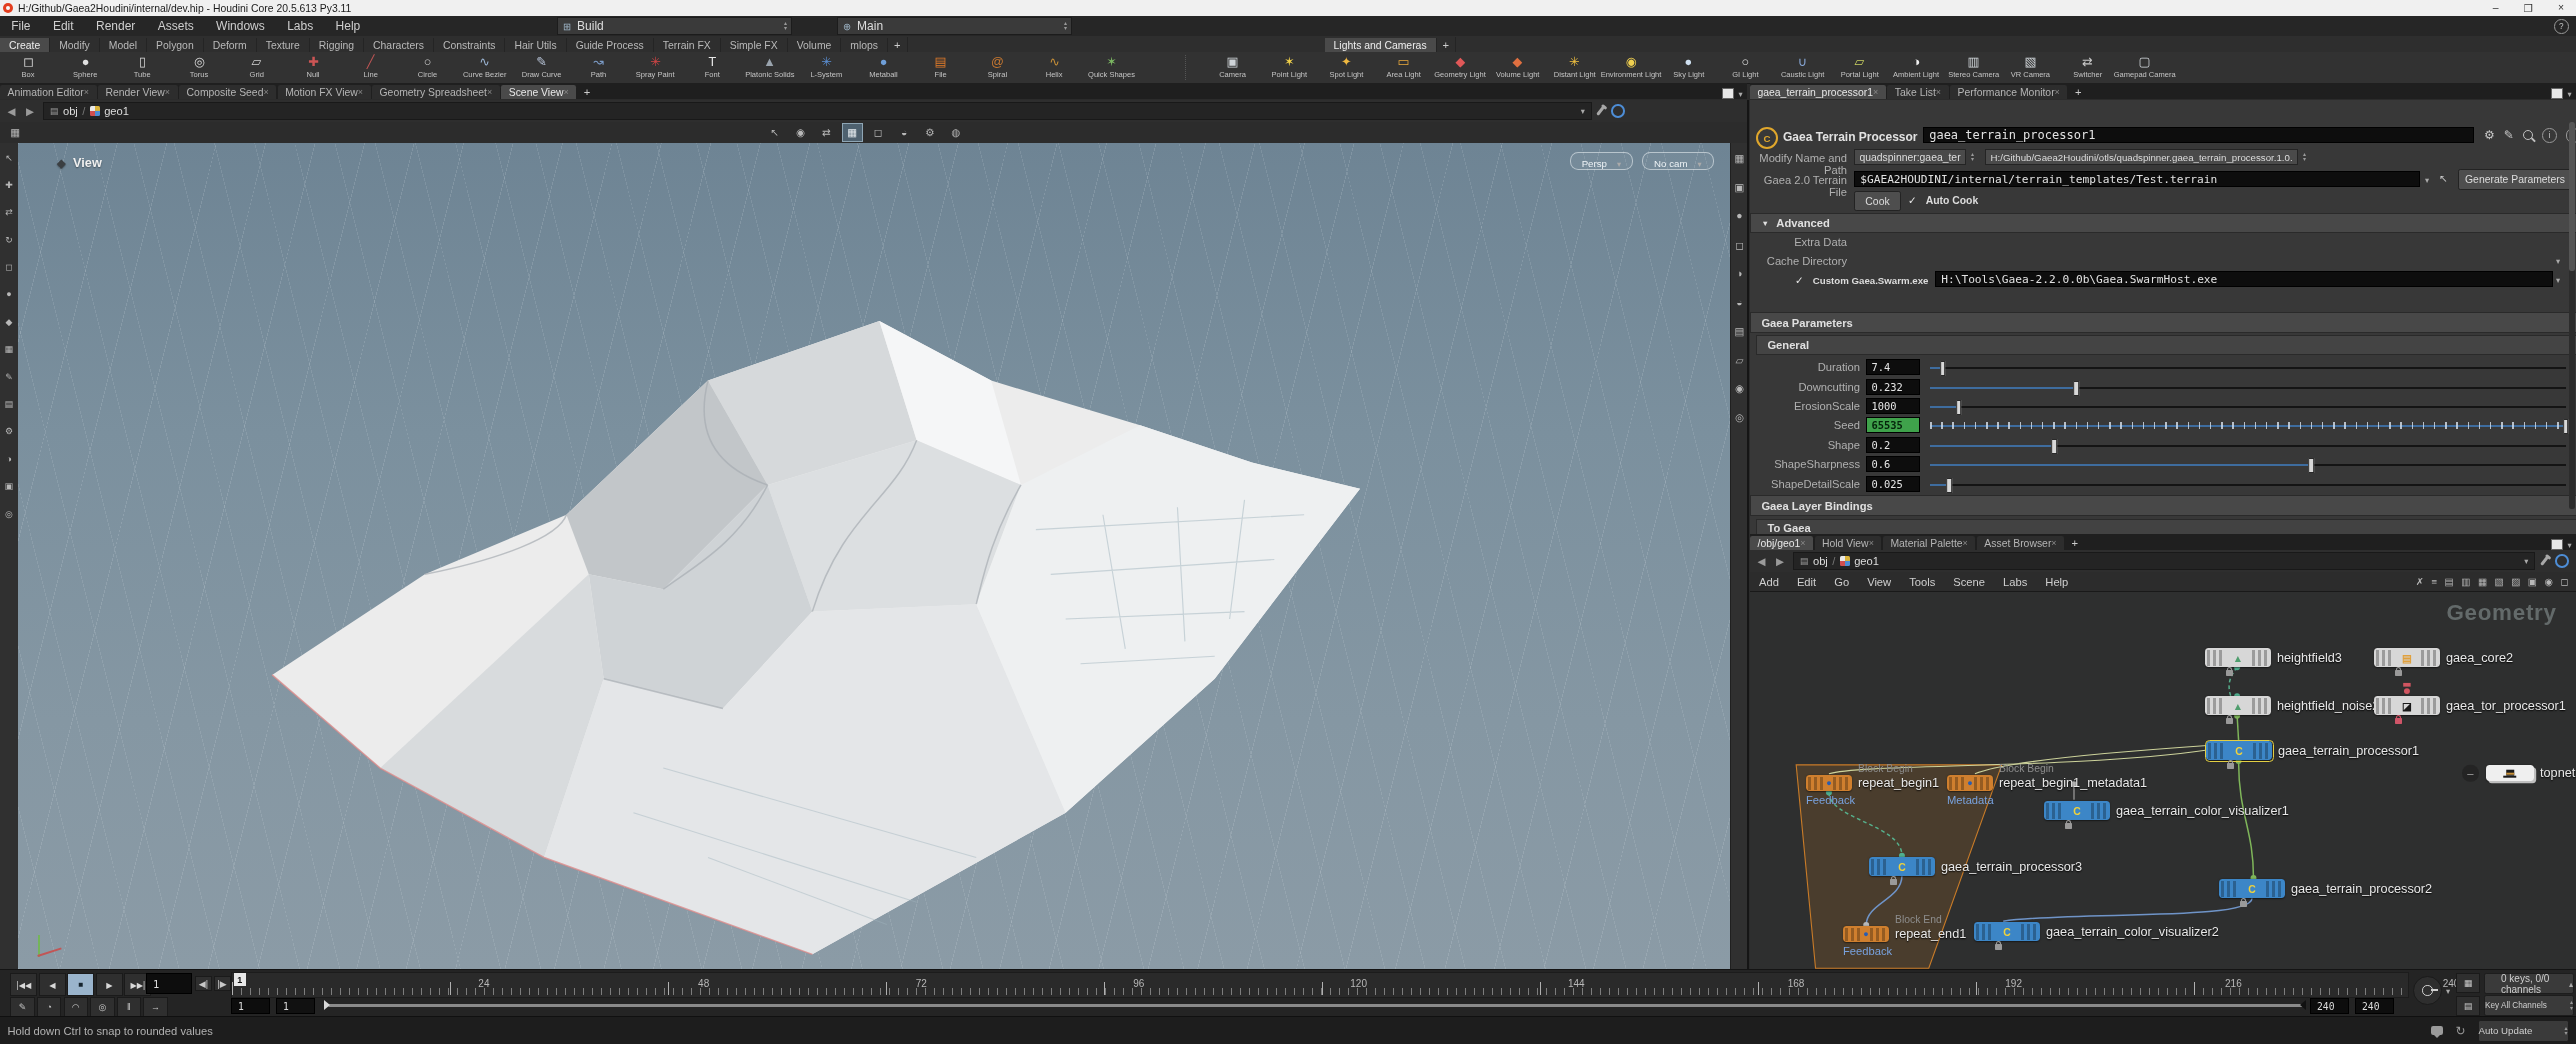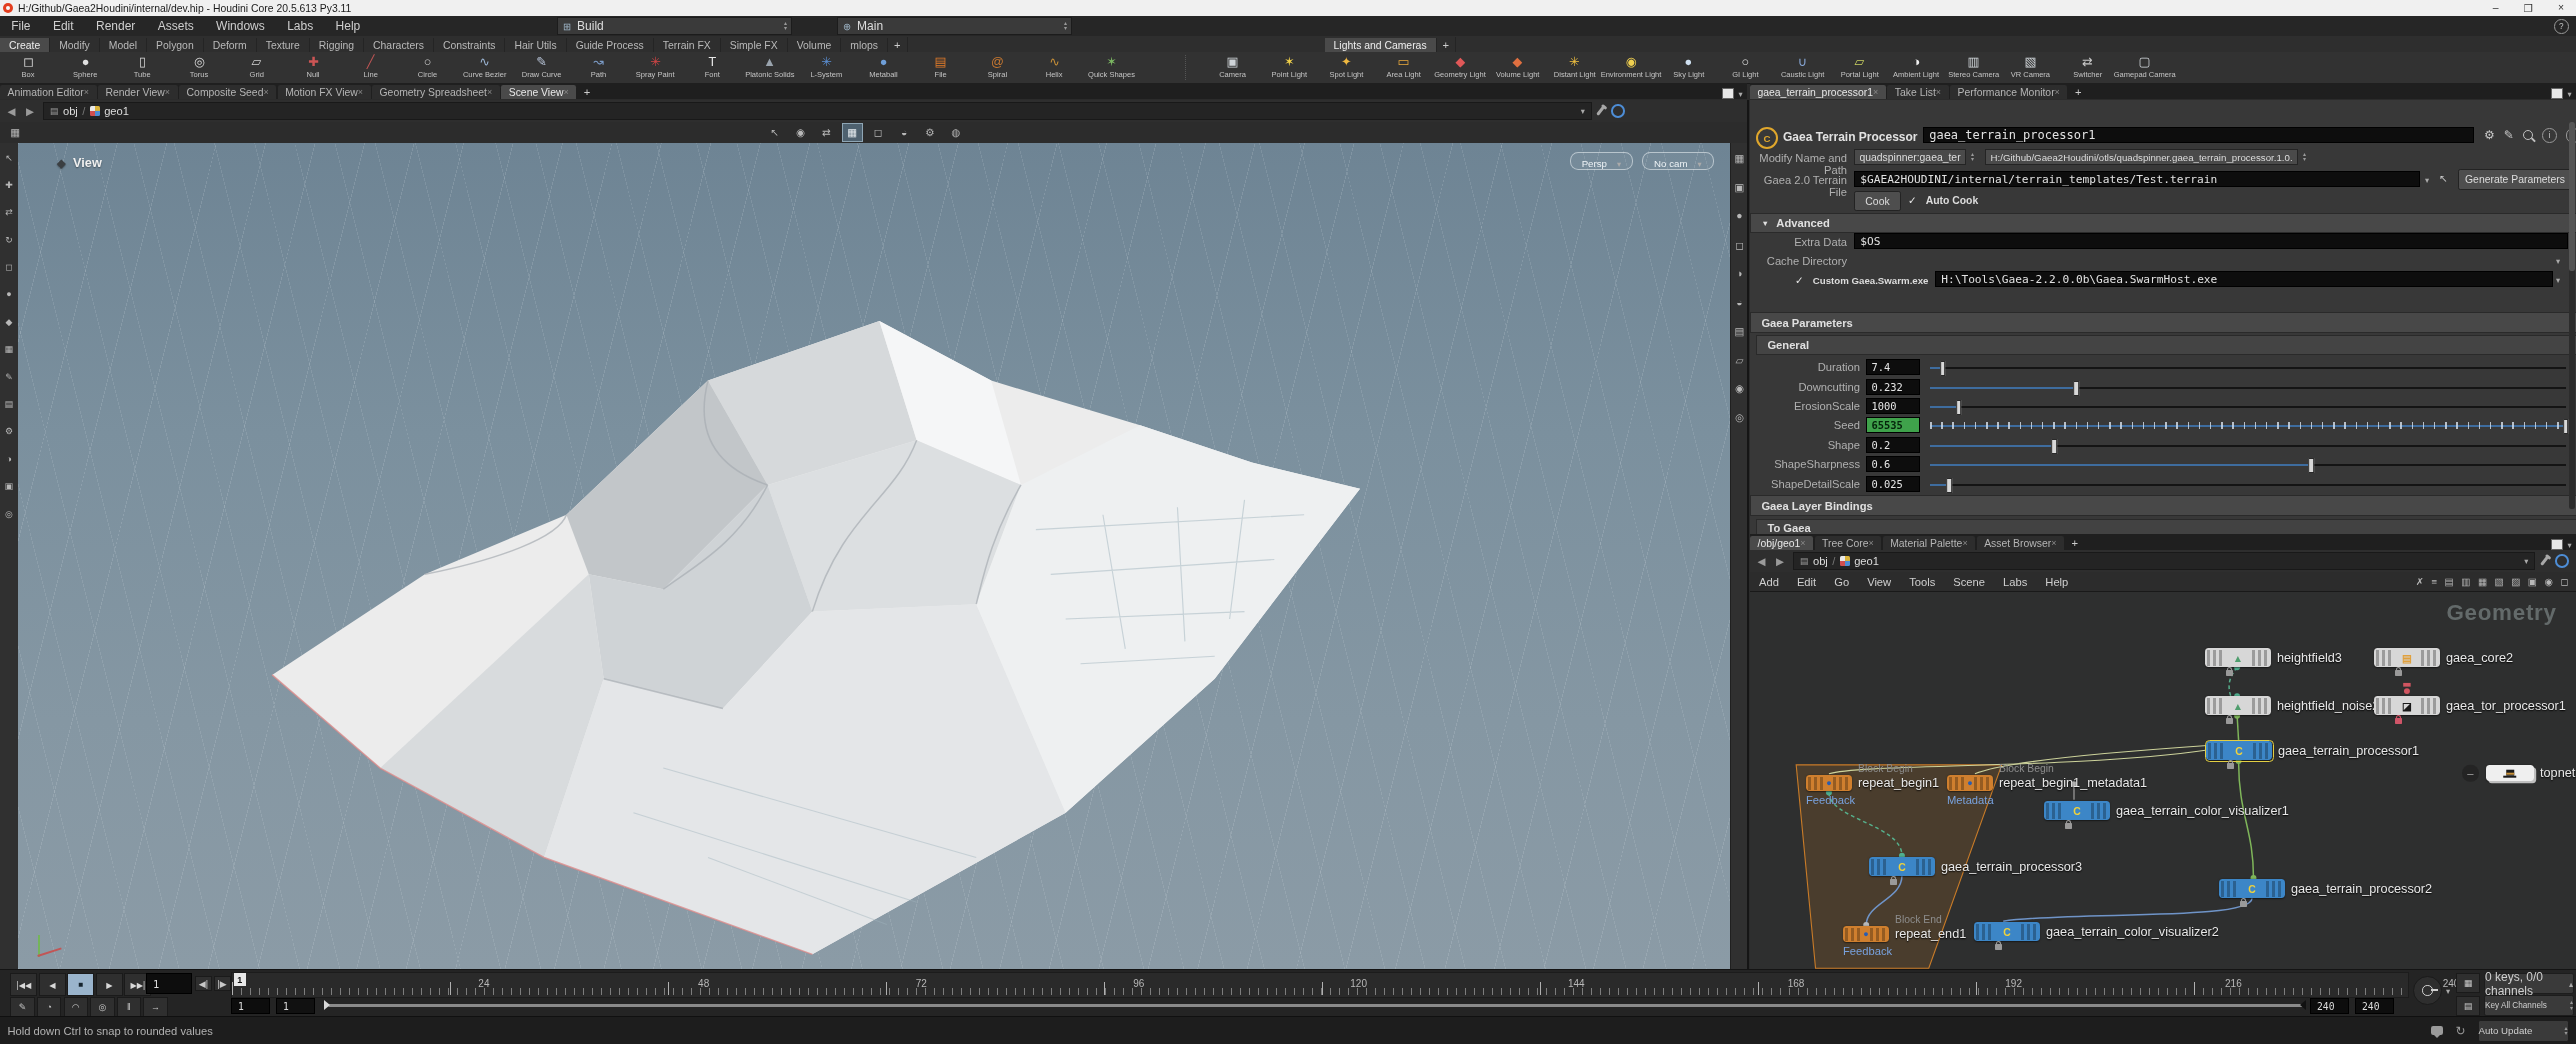--- a/index.html
+++ b/index.html
@@ -692,21 +692,20 @@
       <span class="checkmark">✓</span>
       <span style="font-weight:bold;color:#ddd;font-size:10.4px;">Auto Cook</span>
     </span>
 
     <span class="sectionbar" style="left:0;top:113px;width:826px;height:18px;gap:7.5px;">
       <span style="font-size:7.5px;">▼</span>
       <span>Advanced</span>
     </span>
 
     <span class="prow-label" style="left:0;top:136px;width:97px;">Extra Data</span>
-    <input class="pinput" style="left: 104px; top: 133px; width: 714px;" value="$OS">
 
     <span class="prow-label" style="left:0;top:155px;width:97px;">Cache Directory</span>
     <span class="r caret" style="left:806px;top:156px;">▾</span>
 
     <span class="r flex" style="left:45px;top:174px;gap:4.5px;">
       <span class="checkmark">✓</span>
       <span style="font-weight:bold;color:#ddd;font-size:9.7px;">Custom Gaea.Swarm.exe</span>
     </span>
     <input class="pinput" style="left: 185px; top: 171px; width: 618px;" value="H:\Tools\Gaea-2.2.0.0b\Gaea.SwarmHost.exe">
     <span class="r caret" style="left:806px;top:175px;">▾</span>
@@ -794,21 +793,21 @@
 
   <div class="r ptabbar" style="left:1750px;top:534px;width:826px;">
     <span style="display:flex;">
 
         <span class="ptab active">
           <span>/obj/geo1</span>
           <span class="x">×</span>
         </span>
 
         <span class="ptab">
-          <span>Tree Core</span>
+          <span>Hold View</span>
           <span class="x">×</span>
         </span>
 
         <span class="ptab">
           <span>Material Palette</span>
           <span class="x">×</span>
         </span>
 
         <span class="ptab">
           <span>Asset Browser</span>
@@ -1081,21 +1080,21 @@
       </span>
     <span class="r caret" style="left:2446px;top:16.4px;">▾</span>
     <span class="r" style="left:2456px;top:3px;display:flex;flex-direction:column;gap:3px;">
       <span style="display:flex;flex-direction:column;gap:3px;">
 
       <span class="t2btn">▦</span>
           <span class="t2btn">▤</span>
         </span>
     </span>
     <span class="kbtn" style="left:2484px;top:3px;width:88px;height:19.4px;">
-      <span style="font-size:12px;">0 keys, 0/0 channels</span>
+      <span style="font-size:10px;margin-left:16px;">0 keys, 0/0 channels</span>
       <span class="caret">▴</span>
     </span>
     <span class="kbtn" style="left:2484px;top:25px;width:88px;height:19.4px;">
       <span style="font-size:8.2px;">Key All Channels</span>
       <span class="updn">
           <span>▴</span>
           <span>▾</span>
         </span>
     </span>
   </div>

